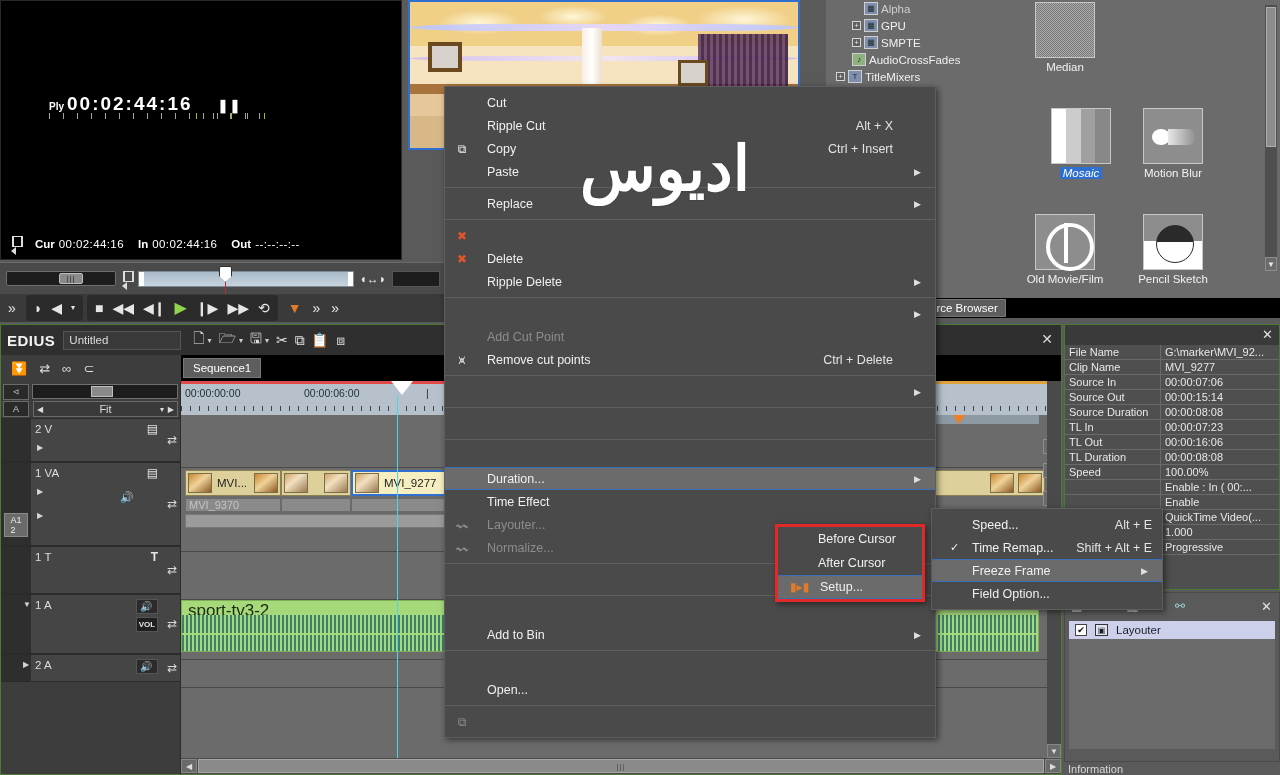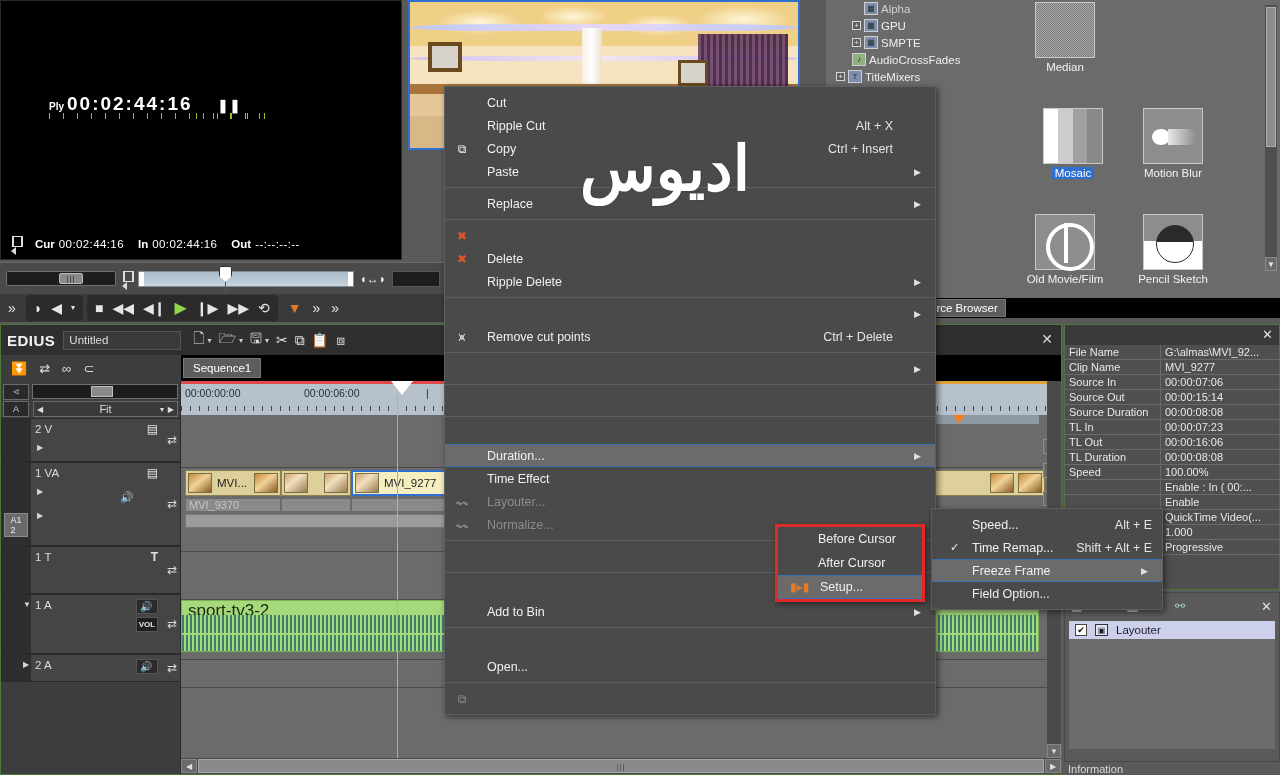--- a/index.html
+++ b/index.html
@@ -478,21 +478,21 @@
           <span>Keyers</span>
         </div>
       </div>
     </div>
 
     <div class="fxgrid">
       <div class="fxcell" style="left:0px; top:2px;">
         <div class="sw median"></div>
         <div class="cap">Median</div>
       </div>
-      <div class="fxcell" style="left:8px; top:108px;">
+      <div class="fxcell" style="left:16px; top:108px;font-style:italic;">
         <div class="sw mosaic"></div>
         <div class="cap sel">Mosaic</div>
       </div>
       <div class="fxcell" style="left:108px; top:108px;">
         <div class="sw motionblur"></div>
         <div class="cap">Motion Blur</div>
       </div>
       <div class="fxcell" style="left:0px; top:214px;">
         <div class="sw oldmovie"></div>
         <div class="cap">Old Movie/Film</div>
@@ -688,21 +688,21 @@
     </div>
   </div>
 
   <div class="infopanel">
     <div class="hd">
       <span class="x">✕</span>
     </div>
     <div>
       <div class="inforow">
           <div class="k">File Name</div>
-          <div class="v">G:\almas\MVI_92...</div>
+          <div class="v">G:\marker\MVI_92...</div>
         </div>
       <div class="inforow">
           <div class="k">Clip Name</div>
           <div class="v">MVI_9277</div>
         </div>
       <div class="inforow">
           <div class="k">Source In</div>
           <div class="v">00:00:07:06</div>
         </div>
       <div class="inforow">
@@ -806,20 +806,24 @@
     </div>
     <div class="mi">
       <span class="lbl">Ripple Delete</span>
       <span class="arw">▶</span>
     </div>
     <div class="msep"></div>
     <div class="mi">
       <span class="lbl"></span>
       <span class="arw">▶</span>
     </div>
+    <div class="mi dim">
+      <span class="lbl">Add Cut Point</span>
+      <span class="acc"></span>
+    </div>
     <div class="mi">
       <span class="ico">⩙</span>
       <span class="lbl">Remove cut points</span>
       <span class="acc">Ctrl + Delete</span>
     </div>
     <div class="msep"></div>
     <div class="mi">
       <span class="lbl"></span>
       <span class="arw">▶</span>
     </div>

